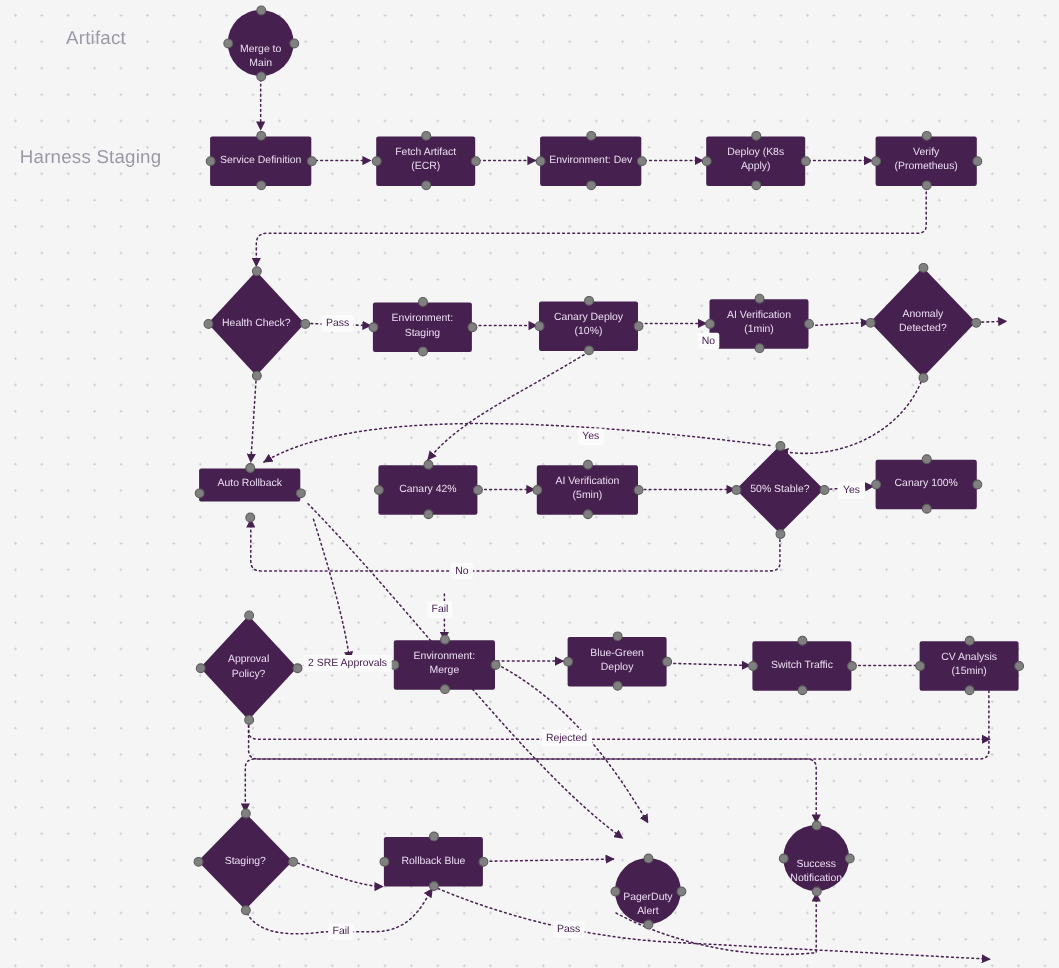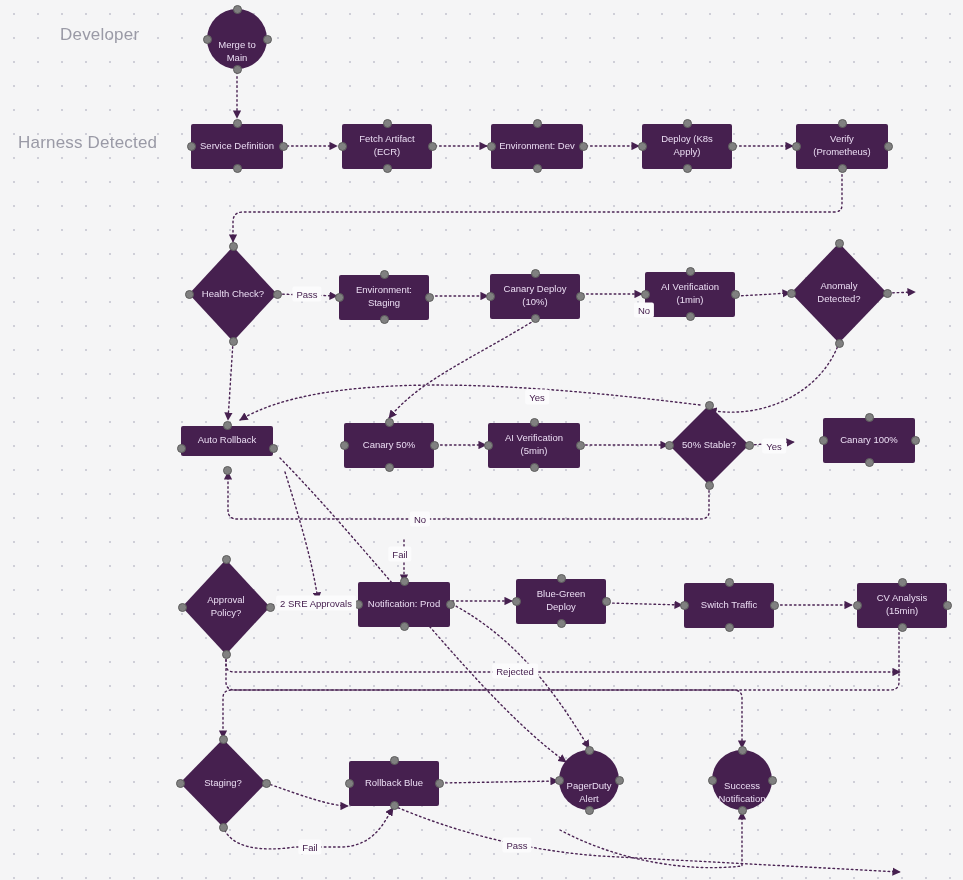--- a/index.html
+++ b/index.html
@@ -141,22 +141,22 @@
         <path d="M 899 628 L 899 682 Q 899 690 890 690 L 232 690 Q 223 690 223 698 L 223 738" fill="none" stroke="#4a2353" stroke-width="1.4" stroke-dasharray="1.6 3" stroke-linecap="round" marker-end="url(#arrow)"></path>
         <path d="M 266 783 C 300 795 330 806 348 806" fill="none" stroke="#4a2353" stroke-width="1.4" stroke-dasharray="1.6 3" stroke-linecap="round" marker-end="url(#arrow)"></path>
         <path d="M 441 783 L 558 781" fill="none" stroke="#4a2353" stroke-width="1.4" stroke-dasharray="1.6 3" stroke-linecap="round" marker-end="url(#arrow)"></path>
         <path d="M 223 826 C 230 848 260 852 295 847 L 340 847 C 375 847 385 820 393 808" fill="none" stroke="#4a2353" stroke-width="1.4" stroke-dasharray="1.6 3" stroke-linecap="round" marker-end="url(#arrow)"></path>
         <path d="M 560 830 C 620 862 690 872 742 866 L 742 812" fill="none" stroke="#4a2353" stroke-width="1.4" stroke-dasharray="1.6 3" stroke-linecap="round" marker-end="url(#arrow)"></path>
         <path d="M 394 806 C 450 830 520 850 600 856 L 900 872" fill="none" stroke="#4a2353" stroke-width="1.4" stroke-dasharray="1.6 3" stroke-linecap="round" marker-end="url(#arrow)"></path>
       </g>
   </svg>
 
   <div id="swimlanes-group">
-      <div class="swimlane-label" style="left: 60px; top: 25px; color: rgb(154, 154, 166);">Developer</div>
-      <div class="swimlane-label" style="left: 18px; top: 133px; color: rgb(154, 154, 166);">Harness Detected</div>
+      <div class="swimlane-label" style="left: 60px; top: 25px; color: rgb(154, 154, 166);">Artifact</div>
+      <div class="swimlane-label" style="left: 18px; top: 133px; color: rgb(154, 154, 166);">Harness Staging</div>
     </div>
   <div id="nodes-group">
       <div class="node circle" style="left: 207px; top: 9px; width: 60px; height: 60px; background: rgb(70, 32, 79); color: rgb(234, 220, 242);">
         <span class="node-label">Merge to Main</span>
         <div class="port" style="left: 25.5px; top: -4.5px; background: rgb(128, 128, 128);"></div>
         <div class="port" style="left: 55.5px; top: 25.5px; background: rgb(128, 128, 128);"></div>
         <div class="port" style="left: 25.5px; top: 55.5px; background: rgb(128, 128, 128);"></div>
         <div class="port" style="left: -4.5px; top: 25.5px; background: rgb(128, 128, 128);"></div>
       </div>
       <div class="node rect" style="left: 191px; top: 123.5px; width: 92px; height: 45px; background: rgb(70, 32, 79); color: rgb(234, 220, 242);">
@@ -232,78 +232,78 @@
         <div class="port" style="left: -4.5px; top: 45.5px; background: rgb(128, 128, 128);"></div>
       </div>
       <div class="node rect" style="left: 181px; top: 425.5px; width: 92px; height: 30px; background: rgb(70, 32, 79); color: rgb(234, 220, 242);">
         <span class="node-label">Auto Rollback</span>
         <div class="port" style="left: 41.5px; top: -4.5px; background: rgb(128, 128, 128);"></div>
         <div class="port" style="left: 87.5px; top: 18px; background: rgb(128, 128, 128);"></div>
         <div class="port" style="left: 41.5px; top: 40.5px; background: rgb(128, 128, 128);"></div>
         <div class="port" style="left: -4.5px; top: 18px; background: rgb(128, 128, 128);"></div>
       </div>
       <div class="node rect" style="left: 344px; top: 422.5px; width: 90px; height: 45px; background: rgb(70, 32, 79); color: rgb(234, 220, 242);">
-        <span class="node-label">Canary 50%</span>
+        <span class="node-label">Canary 42%</span>
         <div class="port" style="left: 40.5px; top: -4.5px; background: rgb(128, 128, 128);"></div>
         <div class="port" style="left: 85.5px; top: 18px; background: rgb(128, 128, 128);"></div>
         <div class="port" style="left: 40.5px; top: 40.5px; background: rgb(128, 128, 128);"></div>
         <div class="port" style="left: -4.5px; top: 18px; background: rgb(128, 128, 128);"></div>
       </div>
       <div class="node rect" style="left: 488px; top: 422.5px; width: 92px; height: 45px; background: rgb(70, 32, 79); color: rgb(234, 220, 242);">
         <span class="node-label">AI Verification (5min)</span>
         <div class="port" style="left: 41.5px; top: -4.5px; background: rgb(128, 128, 128);"></div>
         <div class="port" style="left: 87.5px; top: 18px; background: rgb(128, 128, 128);"></div>
         <div class="port" style="left: 41.5px; top: 40.5px; background: rgb(128, 128, 128);"></div>
         <div class="port" style="left: -4.5px; top: 18px; background: rgb(128, 128, 128);"></div>
       </div>
       <div class="node diamond-wrap" style="left: 669px; top: 405px; width: 80px; height: 80px; color: rgb(234, 220, 242);">
         <div class="diamond-shape" style="background: rgb(70, 32, 79);"></div>
         <span class="node-label" style="max-width: 57.6px;">50% Stable?</span>
         <div class="port" style="left: 35.5px; top: -4.5px; background: rgb(128, 128, 128);"></div>
         <div class="port" style="left: 75.5px; top: 35.5px; background: rgb(128, 128, 128);"></div>
         <div class="port" style="left: 35.5px; top: 75.5px; background: rgb(128, 128, 128);"></div>
         <div class="port" style="left: -4.5px; top: 35.5px; background: rgb(128, 128, 128);"></div>
       </div>
-      <div class="node rect" style="left: 823px; top: 417.5px; width: 92px; height: 45px; background: rgb(70, 32, 79); color: rgb(234, 220, 242);">
+      <div class="node rect" style="left: 796px; top: 417.5px; width: 92px; height: 45px; background: rgb(70, 32, 79); color: rgb(234, 220, 242);">
         <span class="node-label">Canary 100%</span>
         <div class="port" style="left: 41.5px; top: -4.5px; background: rgb(128, 128, 128);"></div>
         <div class="port" style="left: 87.5px; top: 18px; background: rgb(128, 128, 128);"></div>
         <div class="port" style="left: 41.5px; top: 40.5px; background: rgb(128, 128, 128);"></div>
         <div class="port" style="left: -4.5px; top: 18px; background: rgb(128, 128, 128);"></div>
       </div>
       <div class="node diamond-wrap" style="left: 182px; top: 559.5px; width: 88px; height: 95px; color: rgb(234, 220, 242);">
         <div class="diamond-shape" style="background: rgb(70, 32, 79);"></div>
         <span class="node-label" style="max-width: 63.36px;">Approval Policy?</span>
         <div class="port" style="left: 39.5px; top: -4.5px; background: rgb(128, 128, 128);"></div>
         <div class="port" style="left: 83.5px; top: 43px; background: rgb(128, 128, 128);"></div>
         <div class="port" style="left: 39.5px; top: 90.5px; background: rgb(128, 128, 128);"></div>
         <div class="port" style="left: -4.5px; top: 43px; background: rgb(128, 128, 128);"></div>
       </div>
       <div class="node rect" style="left: 358px; top: 581.5px; width: 92px; height: 45px; background: rgb(70, 32, 79); color: rgb(234, 220, 242);">
-        <span class="node-label">Notification: Prod</span>
+        <span class="node-label">Environment: Merge</span>
         <div class="port" style="left: 41.5px; top: -4.5px; background: rgb(128, 128, 128);"></div>
         <div class="port" style="left: 87.5px; top: 18px; background: rgb(128, 128, 128);"></div>
         <div class="port" style="left: 41.5px; top: 40.5px; background: rgb(128, 128, 128);"></div>
         <div class="port" style="left: -4.5px; top: 18px; background: rgb(128, 128, 128);"></div>
       </div>
       <div class="node rect" style="left: 516px; top: 578.5px; width: 90px; height: 45px; background: rgb(70, 32, 79); color: rgb(234, 220, 242);">
         <span class="node-label">Blue-Green Deploy</span>
         <div class="port" style="left: 40.5px; top: -4.5px; background: rgb(128, 128, 128);"></div>
         <div class="port" style="left: 85.5px; top: 18px; background: rgb(128, 128, 128);"></div>
         <div class="port" style="left: 40.5px; top: 40.5px; background: rgb(128, 128, 128);"></div>
         <div class="port" style="left: -4.5px; top: 18px; background: rgb(128, 128, 128);"></div>
       </div>
       <div class="node rect" style="left: 684px; top: 582.5px; width: 90px; height: 45px; background: rgb(70, 32, 79); color: rgb(234, 220, 242);">
         <span class="node-label">Switch Traffic</span>
         <div class="port" style="left: 40.5px; top: -4.5px; background: rgb(128, 128, 128);"></div>
         <div class="port" style="left: 85.5px; top: 18px; background: rgb(128, 128, 128);"></div>
         <div class="port" style="left: 40.5px; top: 40.5px; background: rgb(128, 128, 128);"></div>
         <div class="port" style="left: -4.5px; top: 18px; background: rgb(128, 128, 128);"></div>
       </div>
-      <div class="node rect" style="left: 857px; top: 582.5px; width: 90px; height: 45px; background: rgb(70, 32, 79); color: rgb(234, 220, 242); text-align: center;">
+      <div class="node rect" style="left: 836px; top: 582.5px; width: 90px; height: 45px; background: rgb(70, 32, 79); color: rgb(234, 220, 242); text-align: center;">
         <span class="node-label">CV Analysis (15min)</span>
         <div class="port" style="left: 40.5px; top: -4.5px; background: rgb(128, 128, 128);"></div>
         <div class="port" style="left: 85.5px; top: 18px; background: rgb(128, 128, 128);"></div>
         <div class="port" style="left: 40.5px; top: 40.5px; background: rgb(128, 128, 128);"></div>
         <div class="port" style="left: -4.5px; top: 18px; background: rgb(128, 128, 128);"></div>
       </div>
       <div class="node diamond-wrap" style="left: 180px; top: 739px; width: 86px; height: 88px; color: rgb(234, 220, 242);">
         <div class="diamond-shape" style="background: rgb(70, 32, 79);"></div>
         <span class="node-label" style="max-width: 61.92px;">Staging?</span>
         <div class="port" style="left: 38.5px; top: -4.5px; background: rgb(128, 128, 128);"></div>
@@ -311,21 +311,21 @@
         <div class="port" style="left: 38.5px; top: 83.5px; background: rgb(128, 128, 128);"></div>
         <div class="port" style="left: -4.5px; top: 39.5px; background: rgb(128, 128, 128);"></div>
       </div>
       <div class="node rect" style="left: 349px; top: 760.5px; width: 90px; height: 45px; background: rgb(70, 32, 79); color: rgb(234, 220, 242);">
         <span class="node-label">Rollback Blue</span>
         <div class="port" style="left: 40.5px; top: -4.5px; background: rgb(128, 128, 128);"></div>
         <div class="port" style="left: 85.5px; top: 18px; background: rgb(128, 128, 128);"></div>
         <div class="port" style="left: 40.5px; top: 40.5px; background: rgb(128, 128, 128);"></div>
         <div class="port" style="left: -4.5px; top: 18px; background: rgb(128, 128, 128);"></div>
       </div>
-      <div class="node circle" style="left: 559px; top: 750px; width: 60px; height: 60px; background: rgb(70, 32, 79); color: rgb(234, 220, 242);">
+      <div class="node circle" style="left: 559px; top: 780px; width: 60px; height: 60px; background: rgb(70, 32, 79); color: rgb(234, 220, 242);">
         <span class="node-label">PagerDuty Alert</span>
         <div class="port" style="left: 25.5px; top: -4.5px; background: rgb(128, 128, 128);"></div>
         <div class="port" style="left: 55.5px; top: 25.5px; background: rgb(128, 128, 128);"></div>
         <div class="port" style="left: 25.5px; top: 55.5px; background: rgb(128, 128, 128);"></div>
         <div class="port" style="left: -4.5px; top: 25.5px; background: rgb(128, 128, 128);"></div>
       </div>
       <div class="node circle" style="left: 712px; top: 750px; width: 60px; height: 60px; background: rgb(70, 32, 79); color: rgb(234, 220, 242);">
         <span class="node-label">Success Notification</span>
         <div class="port" style="left: 25.5px; top: -4.5px; background: rgb(128, 128, 128);"></div>
         <div class="port" style="left: 55.5px; top: 25.5px; background: rgb(128, 128, 128);"></div>

